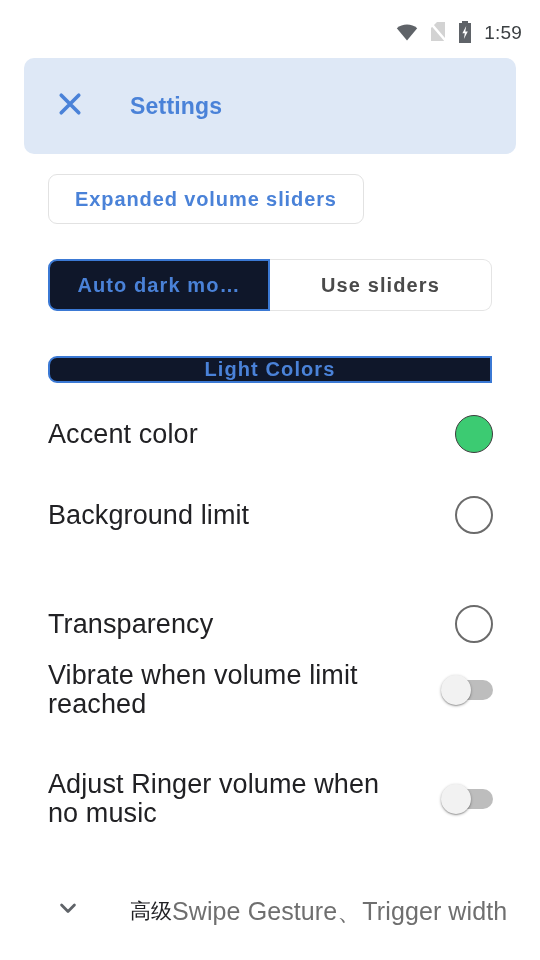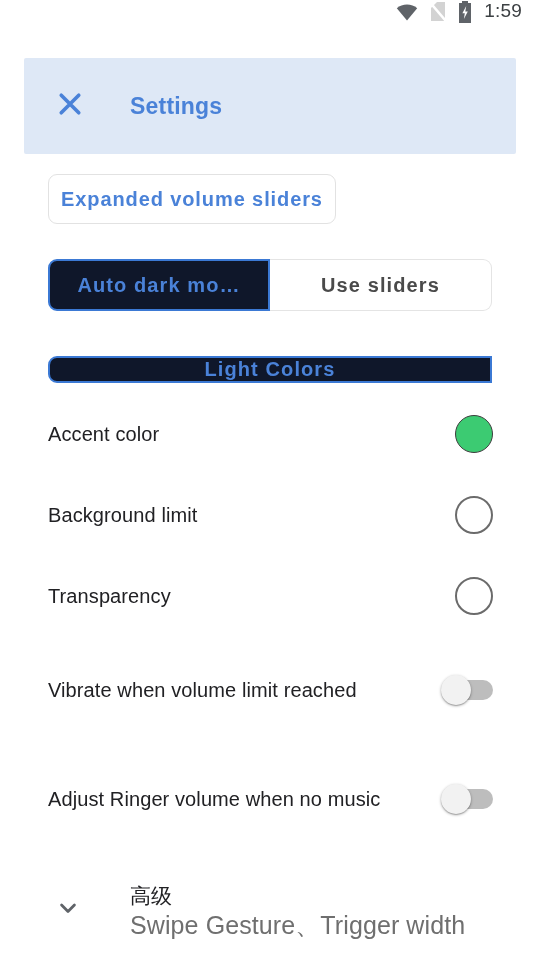--- a/index.html
+++ b/index.html
@@ -13,21 +13,21 @@
     font-family: "Liberation Sans", "DejaVu Sans", sans-serif;
     overflow: hidden;
     position: relative;
     -webkit-font-smoothing: antialiased;
   }
 
   
   .status-bar {
     height: 44px;
     display: flex;
-    align-items: flex-start;
+    align-items: flex-end;
     justify-content: flex-end;
     padding-right: 18px;
     box-sizing: border-box;
     gap: 9px;
   }
   .status-icon {
     display: block;
     line-height: 0;
   }
   .status-time {
@@ -39,21 +39,21 @@
   }
 
   
   .header-card {
     position: absolute;
     left: 24px;
     top: 58px;
     width: 492px;
     height: 96px;
     background: #dee8f6;
-    border-radius: 2px;
+    border-radius: 10px;
     display: flex;
     align-items: center;
     box-sizing: border-box;
   }
   .close-btn {
     width: 48px;
     height: 48px;
     margin-left: 22px;
     display: flex;
     align-items: center;
@@ -71,21 +71,21 @@
   
   .pill-row {
     position: absolute;
     left: 48px;
   }
   .pill-btn {
     display: inline-flex;
     align-items: center;
     justify-content: center;
     height: 50px;
-    padding: 0 12px;
+    padding: 0 26px;
     border: 1px solid #e2e2e2;
     border-radius: 9px;
     background: #ffffff;
     color: #4a82d8;
     font-size: 20px;
     font-weight: bold;
     letter-spacing: 0.9px;
     box-sizing: border-box;
     cursor: pointer;
     white-space: nowrap;
@@ -136,21 +136,21 @@
     position: absolute;
     left: 0;
     width: 540px;
     display: flex;
     align-items: center;
     box-sizing: border-box;
     cursor: pointer;
   }
   .row-label {
     margin-left: 48px;
-    font-size: 20px;
+    font-size: 27px;
     color: #212124;
     line-height: 29px;
     letter-spacing: 0.1px;
     width: 340px;
   }
   .row-control {
     position: absolute;
     right: 47px;
     display: flex;
     align-items: center;
@@ -215,21 +215,21 @@
     width: 48px;
     height: 48px;
     margin-left: 44px;
     display: flex;
     align-items: center;
     justify-content: center;
   }
   .advanced-text {
     margin-left: 38px;
     display: flex;
-    flex-direction: column;
+    flex-direction: row;
     justify-content: center;
   }
   .advanced-title {
     font-size: 21px;
     color: #212124;
     line-height: 29px;
   }
   .advanced-sub {
     font-size: 25px;
     color: #6f6f6f;
@@ -293,21 +293,21 @@
   </div>
 </div>
 
 <div class="list-row" style="top:491px; height:48px;">
   <div class="row-label">Background limit</div>
   <div class="row-control">
     <div class="color-dot empty"></div>
   </div>
 </div>
 
-<div class="list-row" style="top:572px; height:48px;">
+<div class="list-row" style="top:600px; height:48px;">
   <div class="row-label">Transparency</div>
   <div class="row-control">
     <div class="color-dot empty"></div>
   </div>
 </div>
 
 <div class="list-row" style="top:660px; height:60px;">
   <div class="row-label">Vibrate when volume limit reached</div>
   <div class="row-control">
     <div class="toggle">

